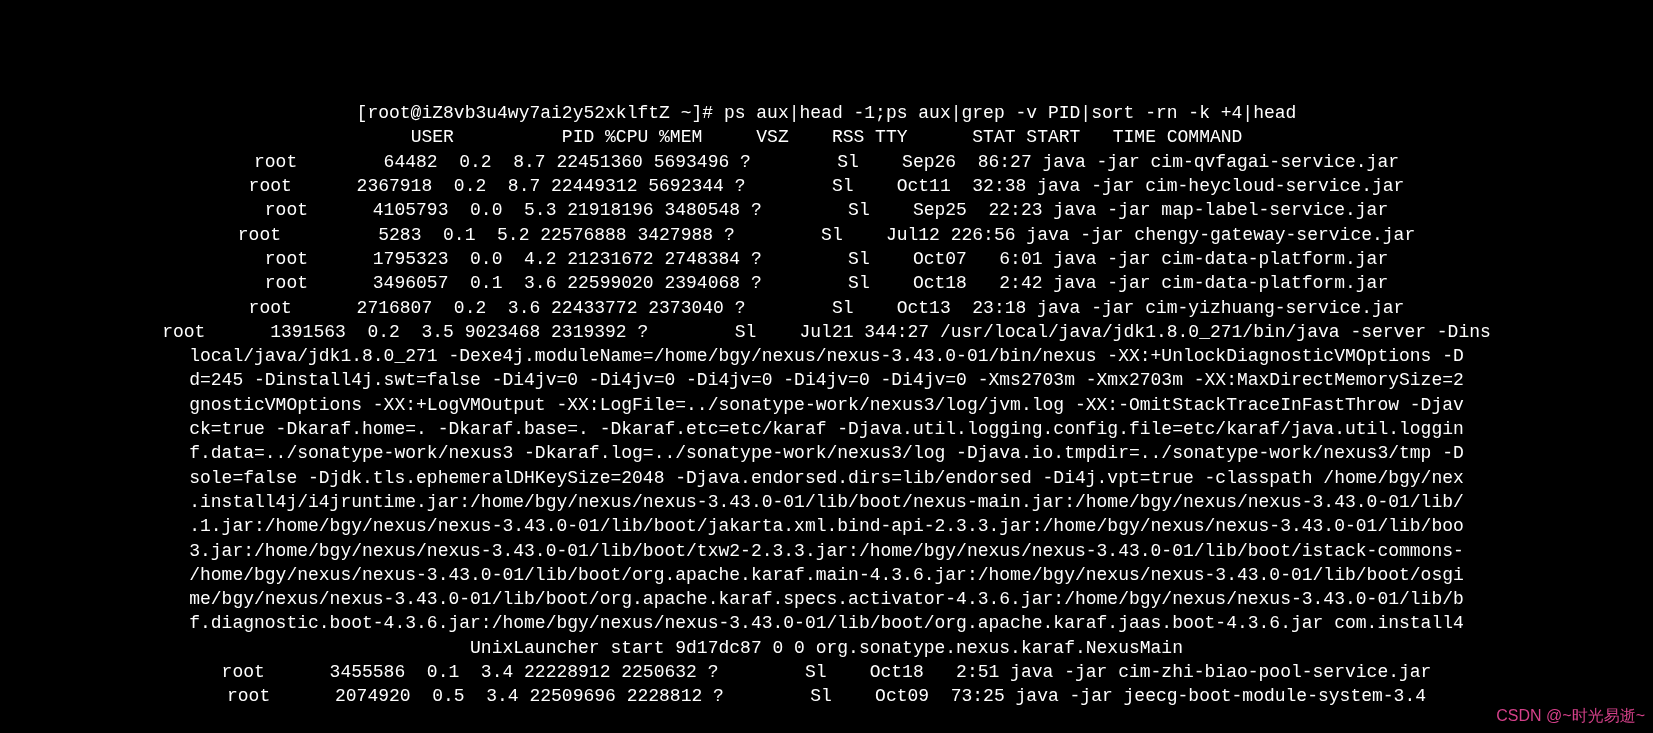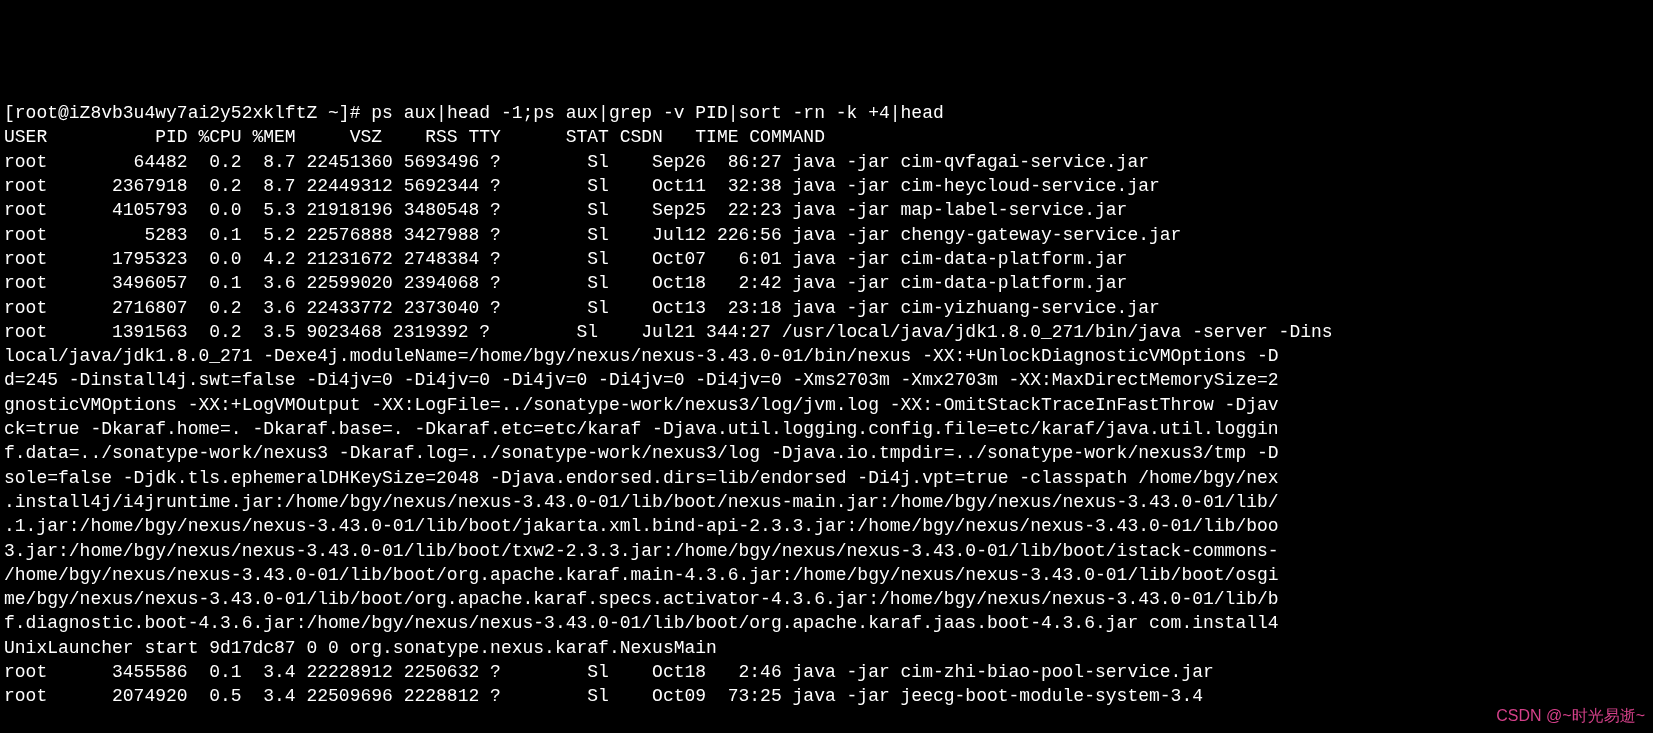--- a/index.html
+++ b/index.html
@@ -7,41 +7,42 @@
     padding: 0;
     background: #000;
     color: #fff;
     font-family: "Courier New", Courier, monospace;
     font-size: 18px;
     line-height: 1.35;
     white-space: pre;
     overflow: hidden;
   }
   .terminal {
-    padding: 4px 4px;
+    padding: 4px 17px;
+    text-align: center;
   }
   .prompt-line {
     display: block;
   }
   .watermark {
     position: absolute;
     right: 8px;
     bottom: 6px;
     font-size: 16px;
     color: #ec4899;
     opacity: 0.9;
     font-family: sans-serif;
   }
 </style>
 </head>
 <body>
 
 
 
-<div class="terminal"><span class="prompt-line"><span>[root@iZ8vb3u4wy7ai2y52xklftZ ~]# </span><span>ps aux|head -1;ps aux|grep -v PID|sort -rn -k +4|head</span></span><span id="header-line">USER          PID %CPU %MEM     VSZ    RSS TTY      STAT CSDN   TIME COMMAND</span>
+<div class="terminal"><span class="prompt-line"><span>[root@iZ8vb3u4wy7ai2y52xklftZ ~]# </span><span>ps aux|head -1;ps aux|grep -v PID|sort -rn -k +4|head</span></span><span id="header-line">USER          PID %CPU %MEM     VSZ    RSS TTY      STAT START   TIME COMMAND</span>
 <span id="rows-block">root        64482  0.2  8.7 22451360 5693496 ?        Sl    Sep26  86:27 java -jar cim-qvfagai-service.jar
 root      2367918  0.2  8.7 22449312 5692344 ?        Sl    Oct11  32:38 java -jar cim-heycloud-service.jar
 root      4105793  0.0  5.3 21918196 3480548 ?        Sl    Sep25  22:23 java -jar map-label-service.jar
 root         5283  0.1  5.2 22576888 3427988 ?        Sl    Jul12 226:56 java -jar chengy-gateway-service.jar
 root      1795323  0.0  4.2 21231672 2748384 ?        Sl    Oct07   6:01 java -jar cim-data-platform.jar
 root      3496057  0.1  3.6 22599020 2394068 ?        Sl    Oct18   2:42 java -jar cim-data-platform.jar
 root      2716807  0.2  3.6 22433772 2373040 ?        Sl    Oct13  23:18 java -jar cim-yizhuang-service.jar
 </span><span id="long-row-block">root      1391563  0.2  3.5 9023468 2319392 ?        Sl    Jul21 344:27 /usr/local/java/jdk1.8.0_271/bin/java -server -Dins
 local/java/jdk1.8.0_271 -Dexe4j.moduleName=/home/bgy/nexus/nexus-3.43.0-01/bin/nexus -XX:+UnlockDiagnosticVMOptions -D
 d=245 -Dinstall4j.swt=false -Di4jv=0 -Di4jv=0 -Di4jv=0 -Di4jv=0 -Di4jv=0 -Xms2703m -Xmx2703m -XX:MaxDirectMemorySize=2
@@ -49,19 +50,19 @@
 ck=true -Dkaraf.home=. -Dkaraf.base=. -Dkaraf.etc=etc/karaf -Djava.util.logging.config.file=etc/karaf/java.util.loggin
 f.data=../sonatype-work/nexus3 -Dkaraf.log=../sonatype-work/nexus3/log -Djava.io.tmpdir=../sonatype-work/nexus3/tmp -D
 sole=false -Djdk.tls.ephemeralDHKeySize=2048 -Djava.endorsed.dirs=lib/endorsed -Di4j.vpt=true -classpath /home/bgy/nex
 .install4j/i4jruntime.jar:/home/bgy/nexus/nexus-3.43.0-01/lib/boot/nexus-main.jar:/home/bgy/nexus/nexus-3.43.0-01/lib/
 .1.jar:/home/bgy/nexus/nexus-3.43.0-01/lib/boot/jakarta.xml.bind-api-2.3.3.jar:/home/bgy/nexus/nexus-3.43.0-01/lib/boo
 3.jar:/home/bgy/nexus/nexus-3.43.0-01/lib/boot/txw2-2.3.3.jar:/home/bgy/nexus/nexus-3.43.0-01/lib/boot/istack-commons-
 /home/bgy/nexus/nexus-3.43.0-01/lib/boot/org.apache.karaf.main-4.3.6.jar:/home/bgy/nexus/nexus-3.43.0-01/lib/boot/osgi
 me/bgy/nexus/nexus-3.43.0-01/lib/boot/org.apache.karaf.specs.activator-4.3.6.jar:/home/bgy/nexus/nexus-3.43.0-01/lib/b
 f.diagnostic.boot-4.3.6.jar:/home/bgy/nexus/nexus-3.43.0-01/lib/boot/org.apache.karaf.jaas.boot-4.3.6.jar com.install4
 UnixLauncher start 9d17dc87 0 0 org.sonatype.nexus.karaf.NexusMain
-</span><span id="tail-block">root      3455586  0.1  3.4 22228912 2250632 ?        Sl    Oct18   2:46 java -jar cim-zhi-biao-pool-service.jar
+</span><span id="tail-block">root      3455586  0.1  3.4 22228912 2250632 ?        Sl    Oct18   2:51 java -jar cim-zhi-biao-pool-service.jar
 root      2074920  0.5  3.4 22509696 2228812 ?        Sl    Oct09  73:25 java -jar jeecg-boot-module-system-3.4</span></div>
 
 <div class="watermark">CSDN @~时光易逝~</div>
 
 
 
 
 </body></html>

